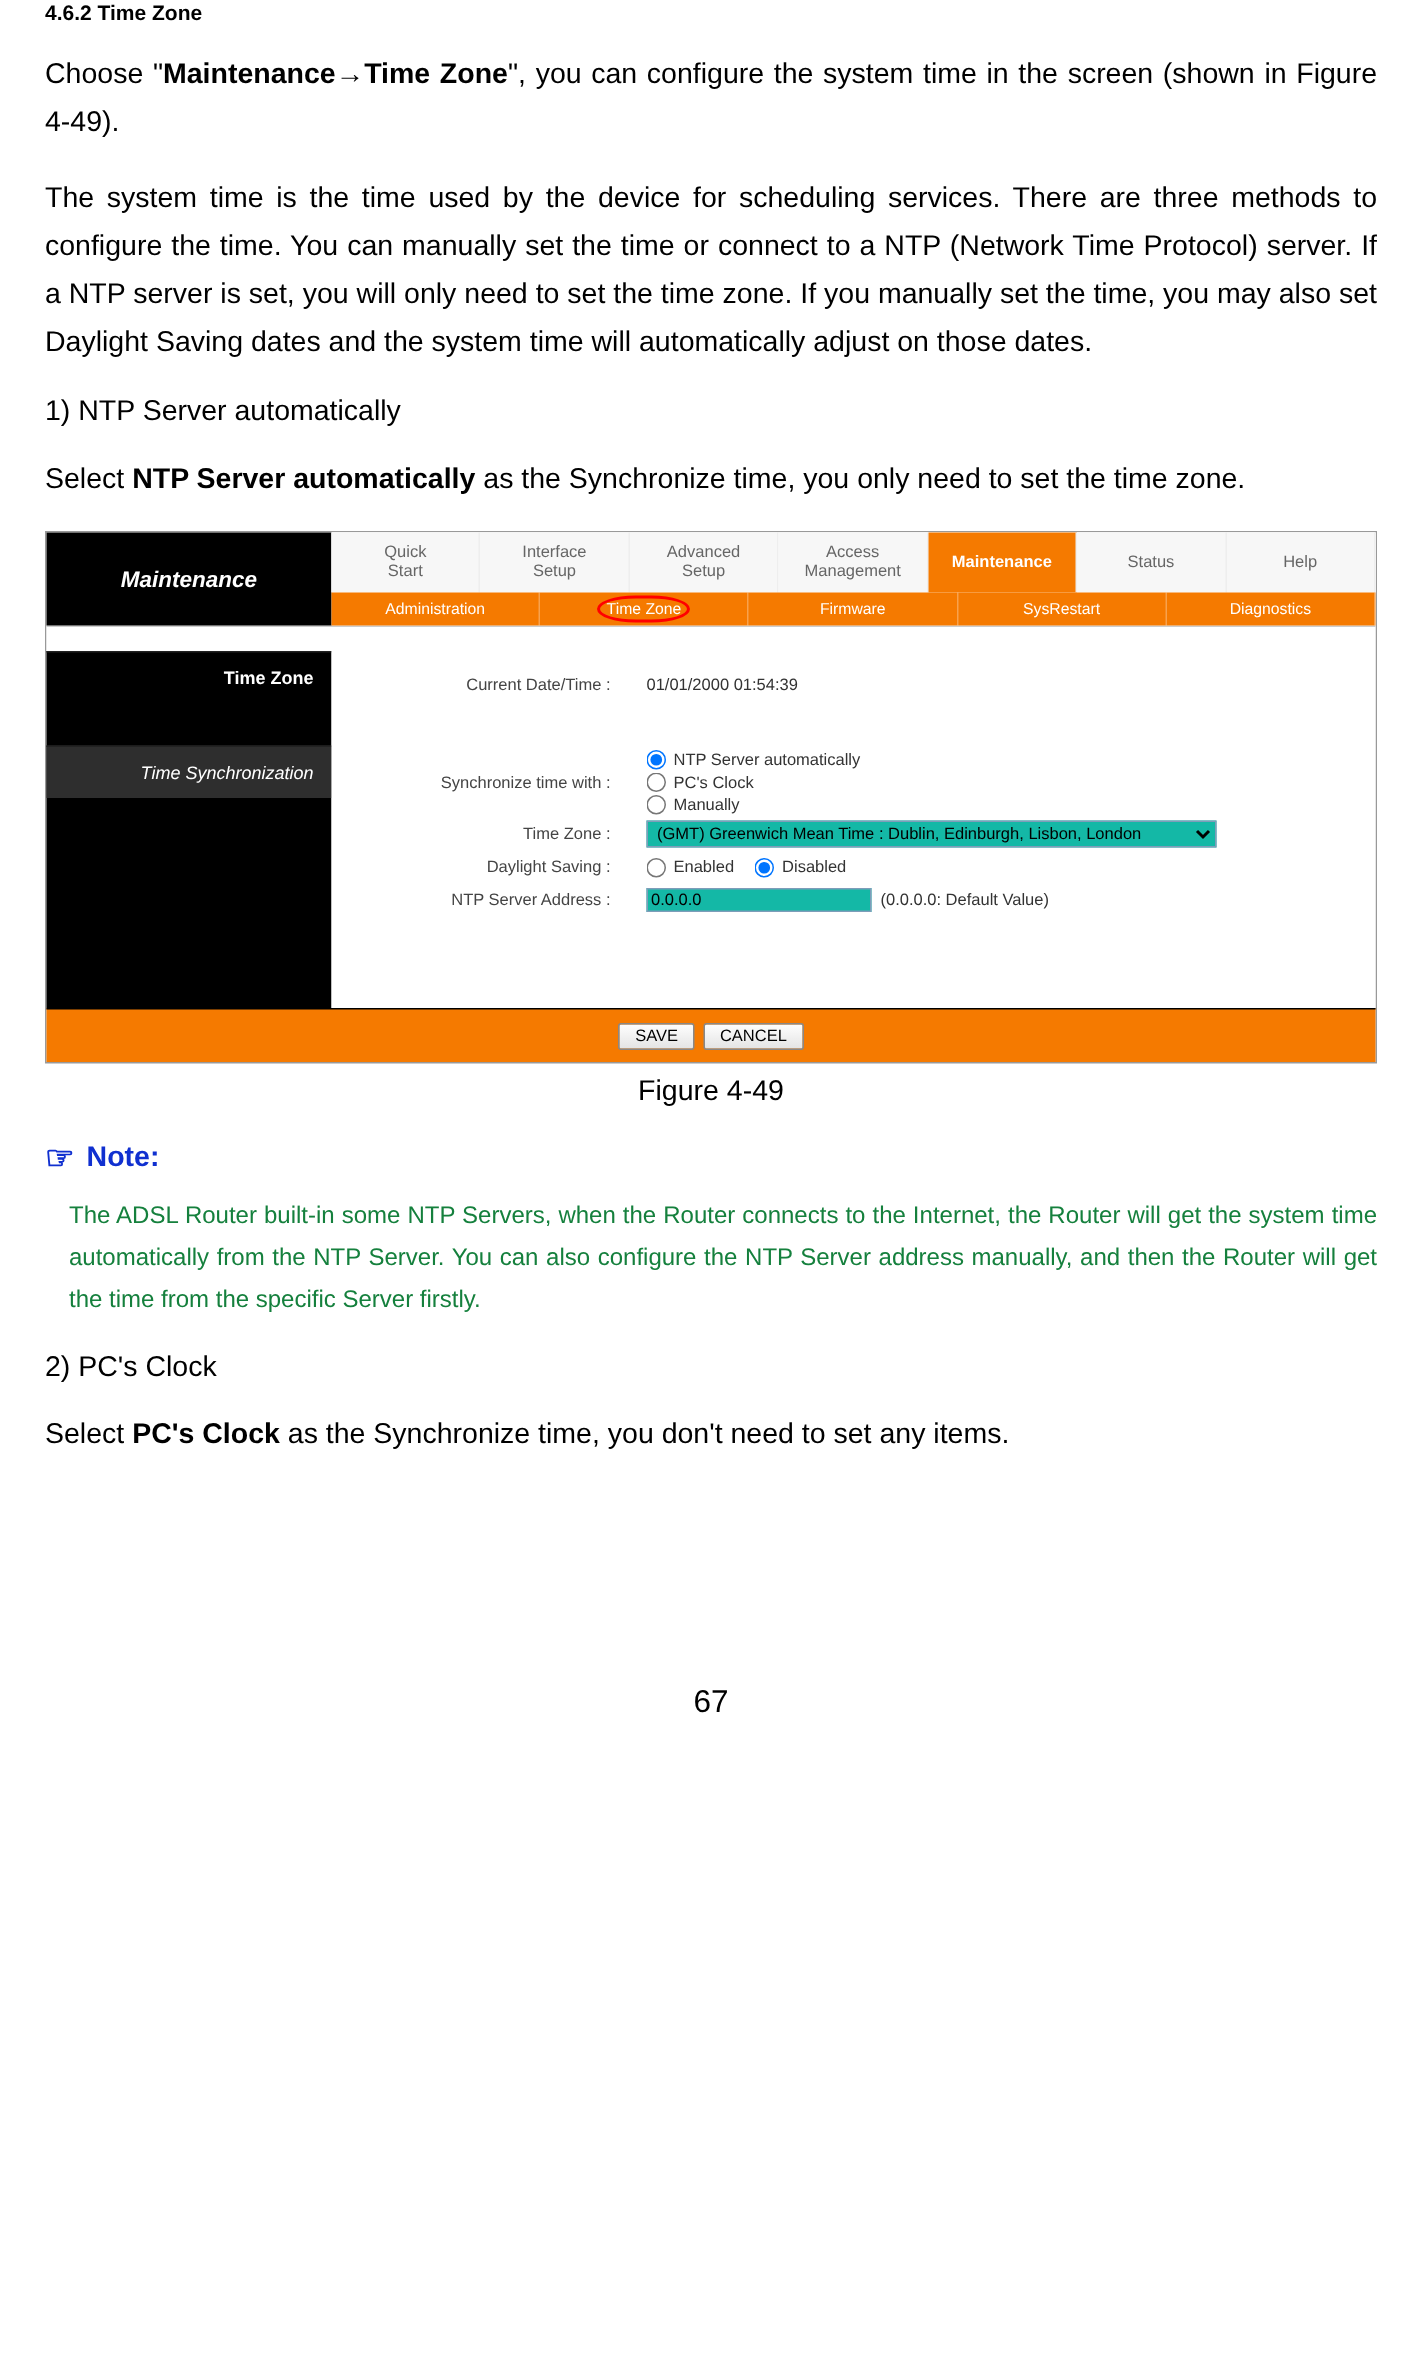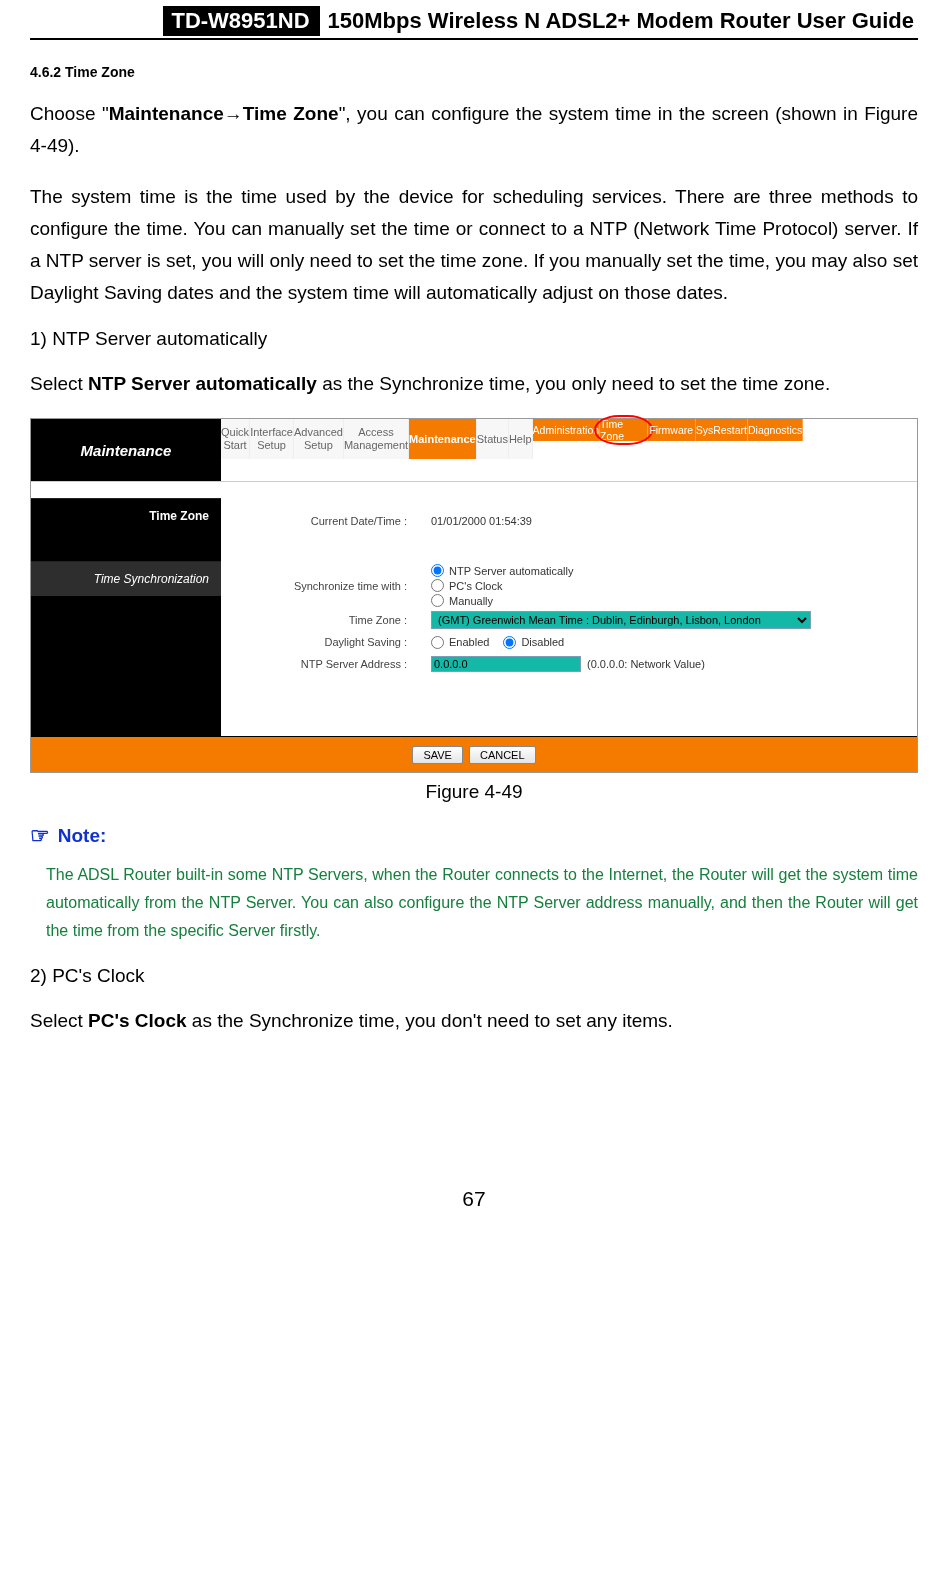--- a/index.html
+++ b/index.html
@@ -108,21 +108,21 @@
     align-items: center;
     justify-content: center;
     font-style: italic;
     font-weight: bold;
     font-size: 15px;
     height: 62px;
   }
   .router-ui .main-tabs {
     flex: 1;
     display: flex;
-    flex-direction: row;
+    flex-direction: column;
   }
   .router-ui .top-tabs {
     display: flex;
     height: 40px;
     background: #fff;
   }
   .router-ui .top-tab {
     flex: 1;
     display: flex;
     align-items: center;
@@ -245,24 +245,20 @@
     background: #fff;
   }
   .router-ui .gap-row { height: 30px; }
   input[type=radio]{ margin:0 2px 0 0; }
 </style>
 </head>
 <body>
 
 <div class="page">
 
-  <div class="header-bar">
-    <span class="model-box">TD-W8951ND</span>
-    <span class="guide-title">150Mbps Wireless N ADSL2+ Modem Router User Guide</span>
-  </div>
 
   <h3 class="section-num">4.6.2  Time Zone</h3>
 
   <p class="body">
     <span>Choose "</span><b>Maintenance</b><span>→</span><b>Time Zone</b><span>", you can configure the system time in the screen (shown in Figure 4-49).</span>
   </p>
 
   <p class="body">The system time is the time used by the device for scheduling services. There are three methods to configure the time. You can manually set the time or connect to a NTP (Network Time Protocol) server. If a NTP server is set, you will only need to set the time zone. If you manually set the time, you may also set Daylight Saving dates and the system time will automatically adjust on those dates.</p>
 
   <p class="list-label">1)    NTP Server automatically</p>
@@ -354,21 +350,21 @@
             <label>
                 <input type="radio" name="ds" checked="" style="">
                 <span>Disabled</span>
               </label>
           </div>
         </div>
         <div class="frow">
           <div class="flabel">NTP Server Address :</div>
           <div class="fval">
             <input type="text" value="0.0.0.0" style="">
-            <span>(0.0.0.0: Network Value)</span>
+            <span>(0.0.0.0: Default Value)</span>
           </div>
         </div>
         <div style="height:18px"></div>
       </div>
     </div>
 
     <div class="action-bar">
       <button>SAVE</button>
       <button>CANCEL</button>
     </div>

